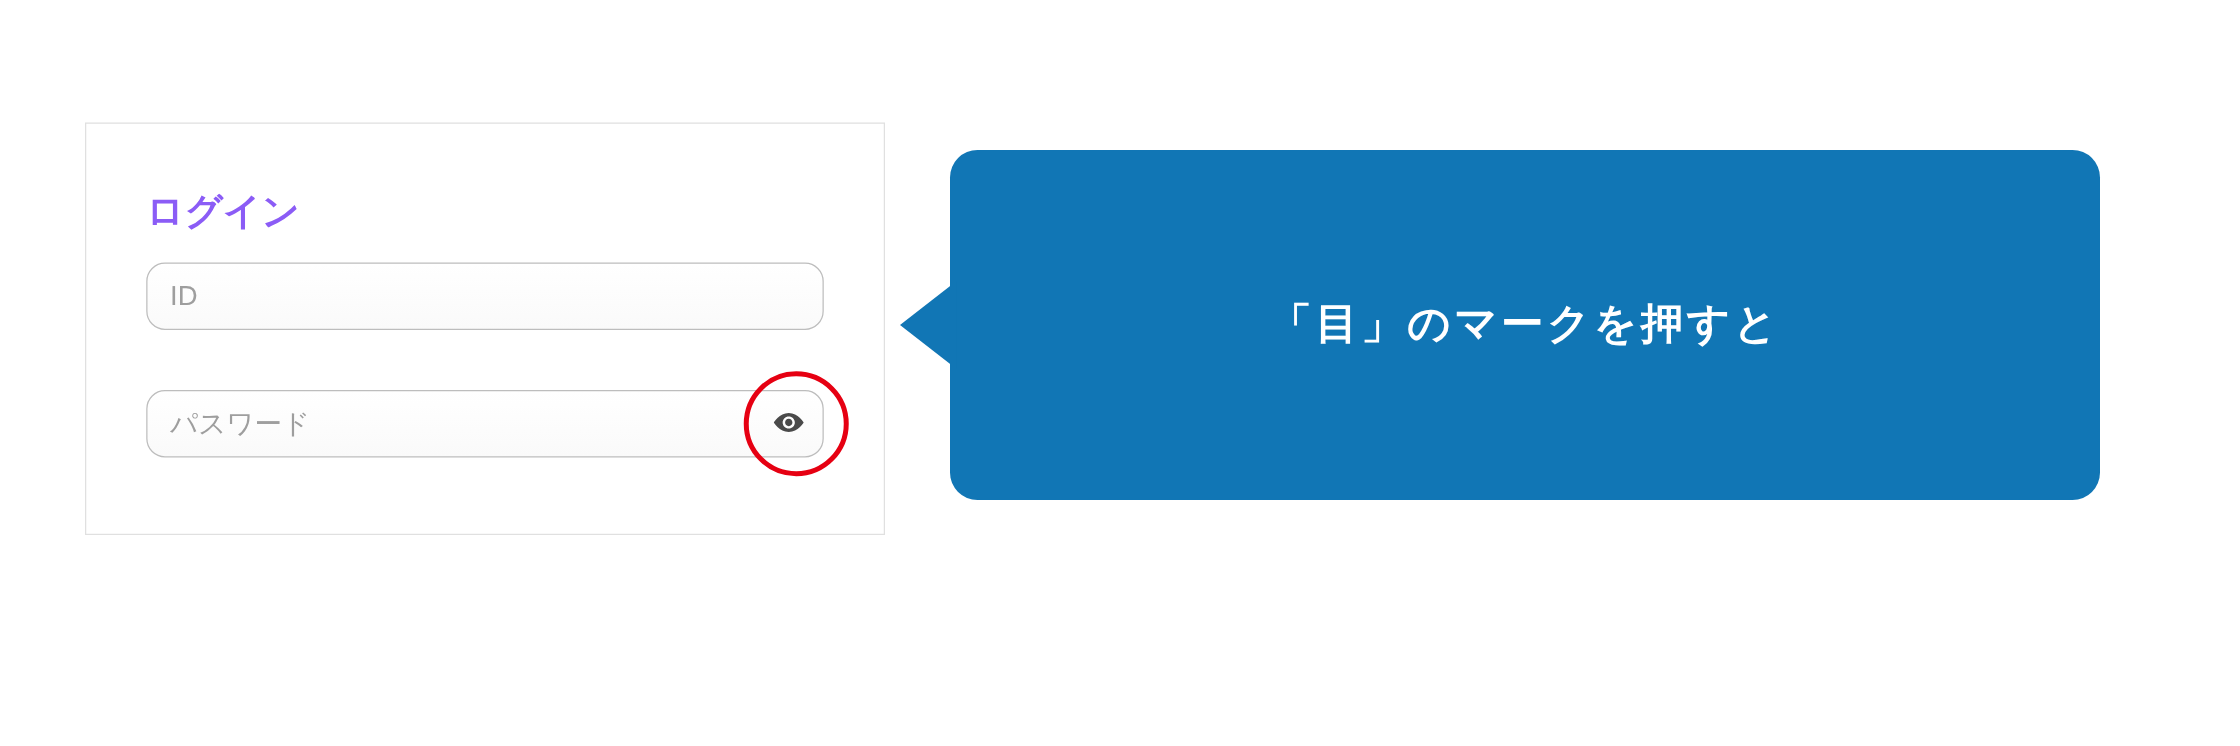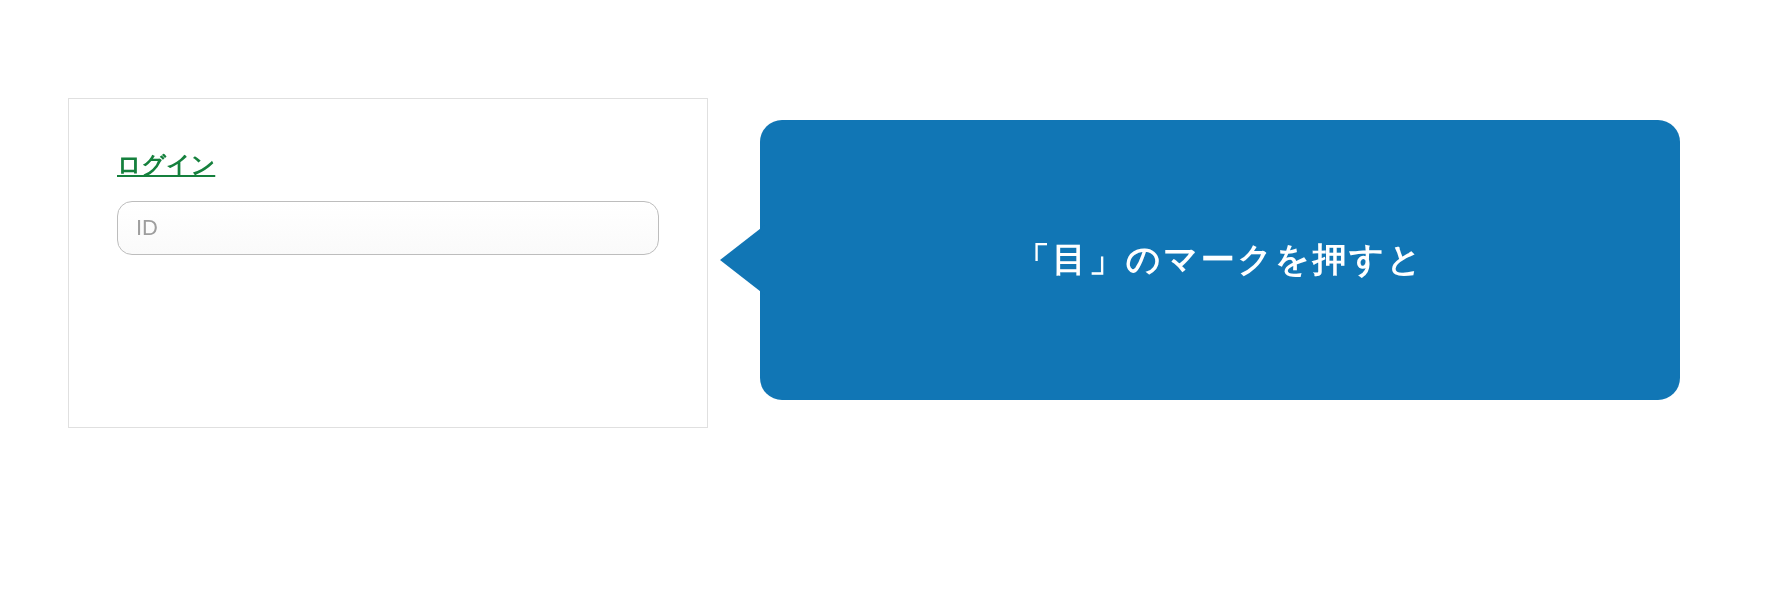--- a/index.html
+++ b/index.html
@@ -18,25 +18,24 @@
       position: absolute;
       left: 68px;
       top: 98px;
       width: 640px;
       height: 330px;
       border: 1px solid #e0e0e0;
       background: #ffffff;
       padding: 50px 48px 40px 48px;
     }
     .login-title {
-      font-size: 24px;
+      font-size: 30px;
       font-weight: 700;
-      color: #15803d;
+      color: #8b5cf6;
       margin-bottom: 20px;
-      text-decoration: underline;
     }
     .field-row {
       position: relative;
       margin-bottom: 48px;
     }
     .text-input {
       width: 100%;
       height: 54px;
       border: 1px solid #bdbdbd;
       border-radius: 15px;
@@ -122,18 +121,29 @@
 </head>
 <body>
 
 <div class="login-card">
   <div class="login-title">ログイン</div>
 
   <div class="field-row">
     <input type="text" class="text-input" placeholder="ID" style="">
   </div>
 
+  <div class="field-row password-row">
+    <input type="password" class="text-input" placeholder="パスワード" style="">
+    <button class="eye-button">
+      <span>
+        <svg viewBox="0 0 24 24">
+          <path d="M12 5c-7 0-11 7-11 7s4 7 11 7 11-7 11-7-4-7-11-7zm0 11.5c-2.49 0-4.5-2.01-4.5-4.5S9.51 7.5 12 7.5s4.5 2.01 4.5 4.5-2.01 4.5-4.5 4.5zm0-7.2c-1.49 0-2.7 1.21-2.7 2.7s1.21 2.7 2.7 2.7 2.7-1.21 2.7-2.7-1.21-2.7-2.7-2.7z"></path>
+        </svg>
+      </span>
+    </button>
+    <div class="highlight-circle" style="right:-20px; top:-15px;"></div>
+  </div>
 </div>
 
 <div class="callout">
   <div class="callout-arrow"></div>
   <div class="callout-line">「目」のマークを押すと</div>
 </div>
 
 </body></html>

